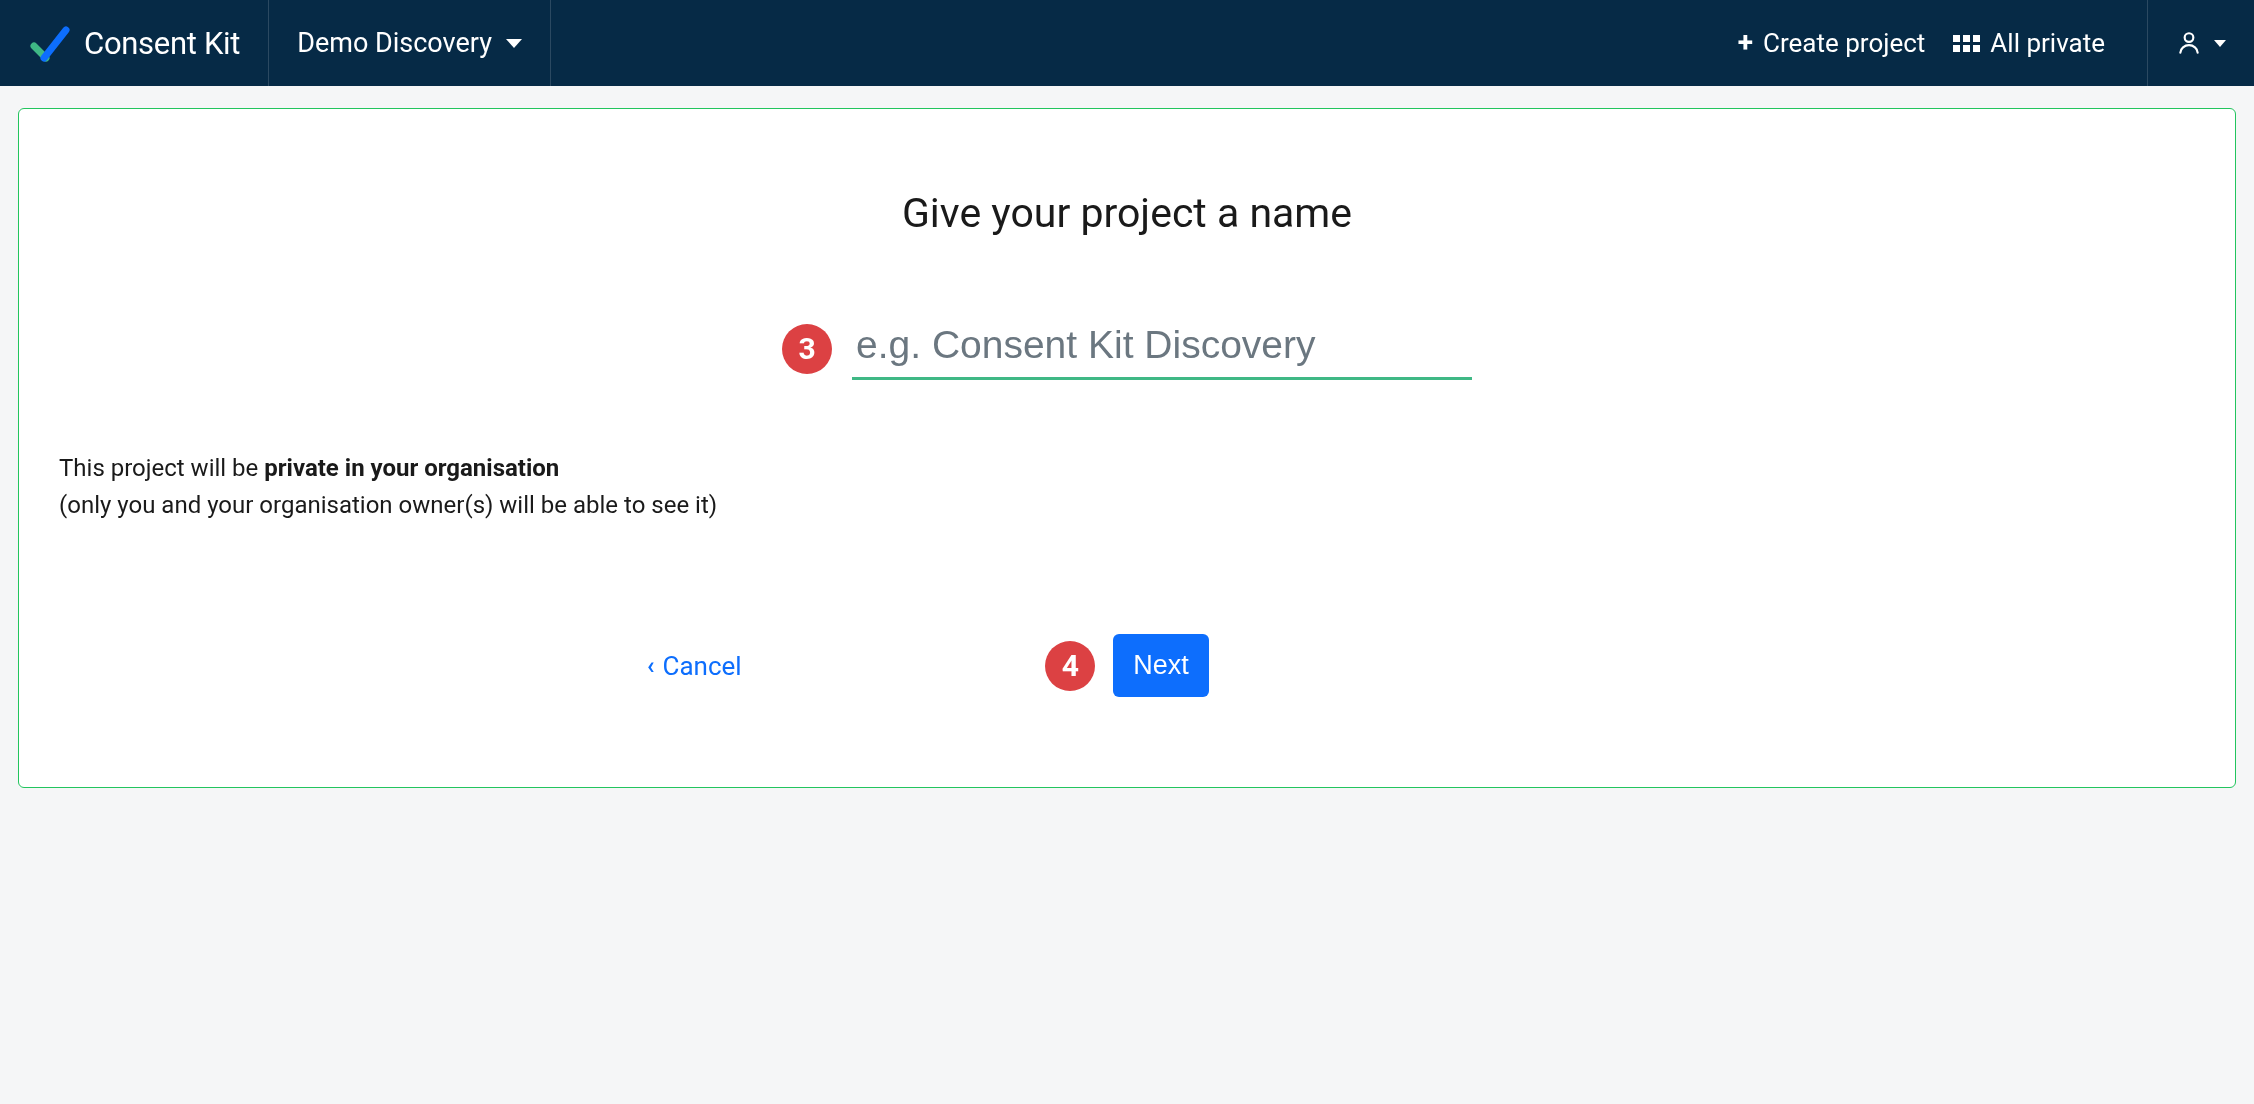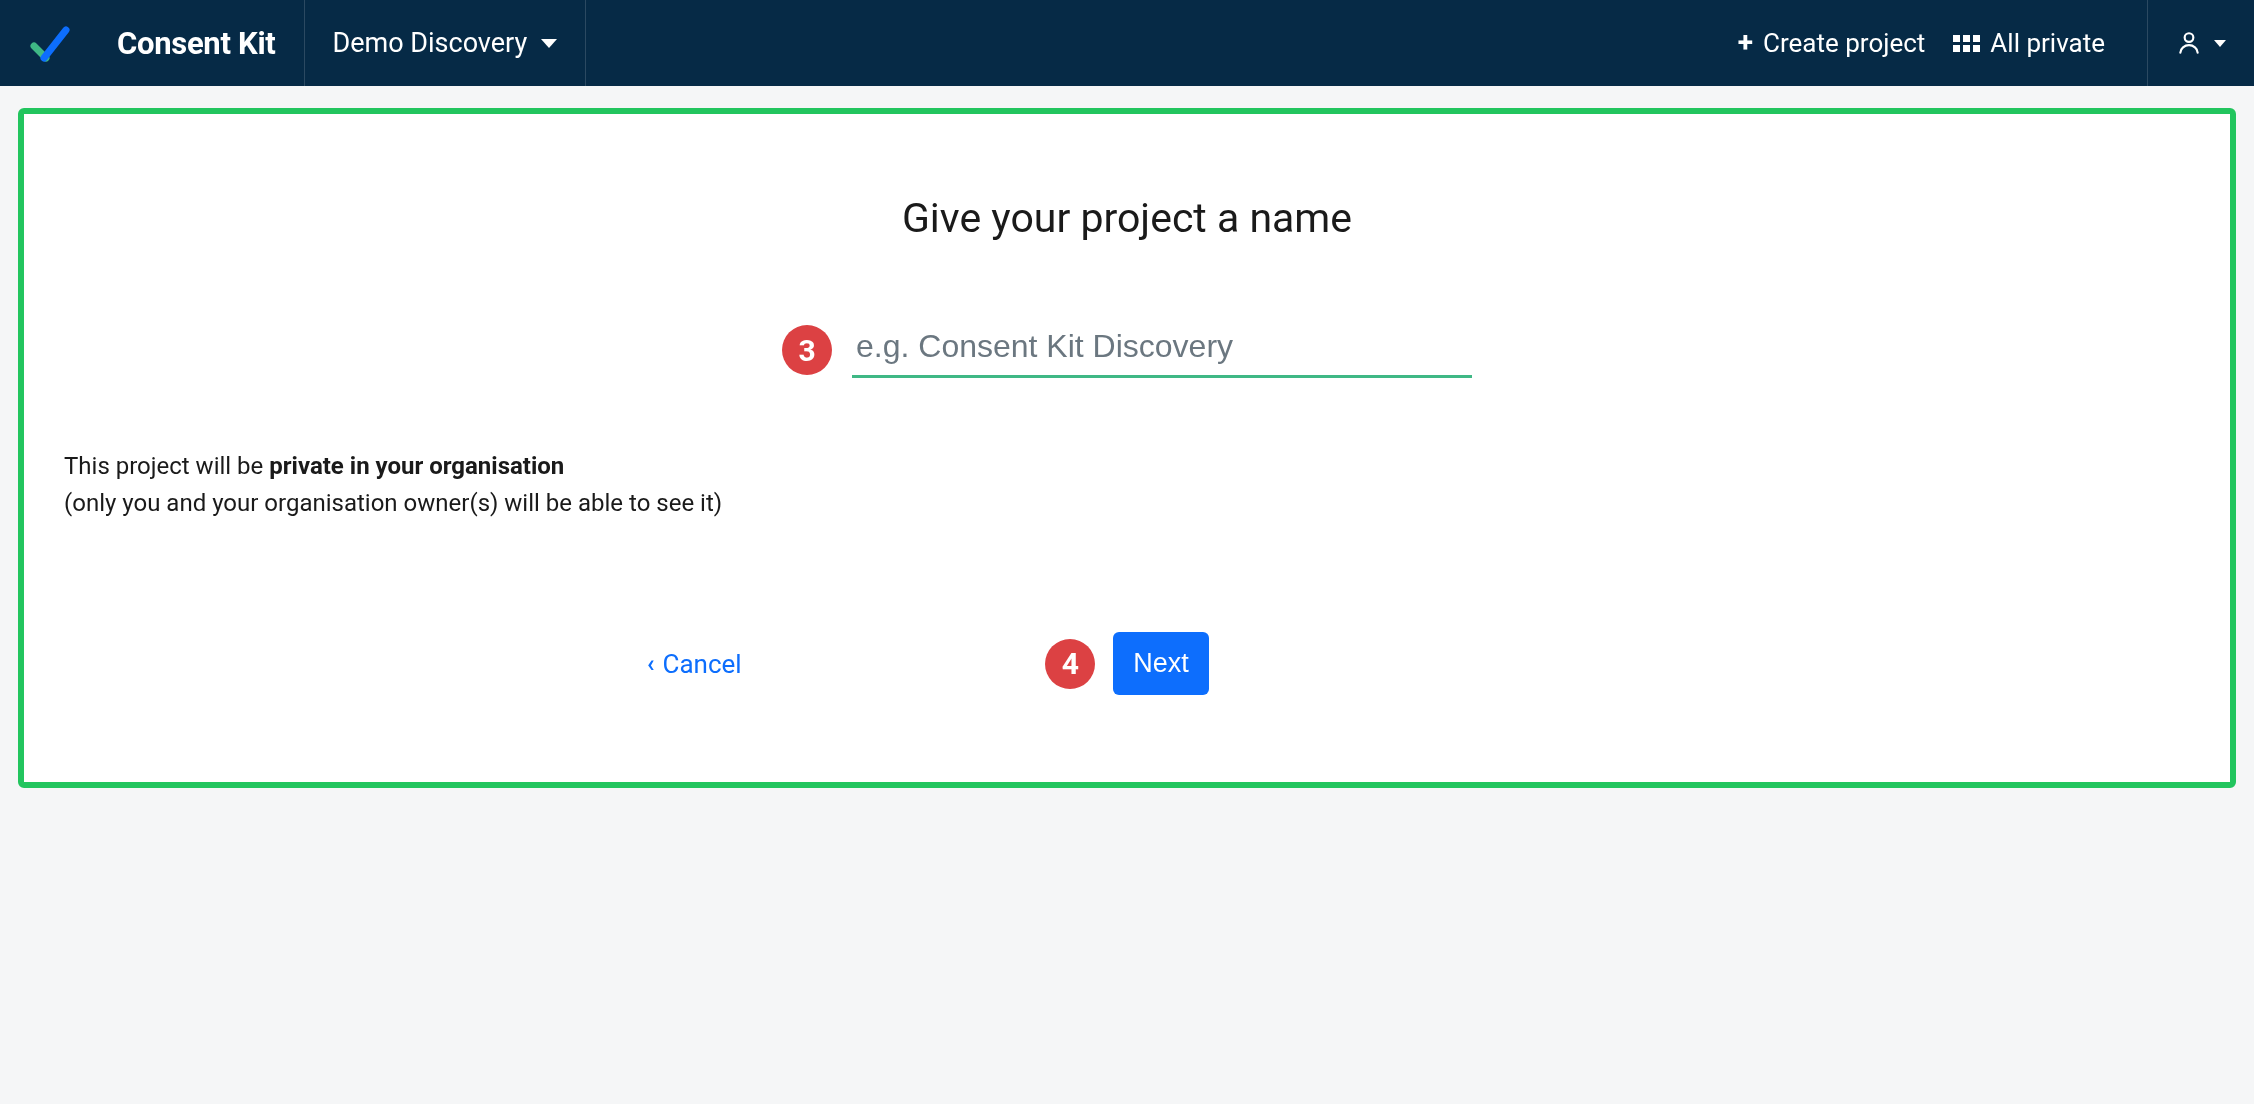--- a/index.html
+++ b/index.html
@@ -33,23 +33,22 @@
       align-items: center;
       gap: 14px;
     }
     .logo-mark svg {
       width: 42px;
       height: 42px;
       display: block;
     }
     .logo-text {
       font-size: 31px;
-      font-weight: 700;
+      font-weight: 400;
       letter-spacing: -0.3px;
-      margin-left: 33px;
     }
     .project-dropdown {
       display: flex;
       align-items: center;
       gap: 14px;
       font-size: 27px;
       font-weight: 400;
       cursor: pointer;
     }
     .caret-down {
@@ -99,21 +98,21 @@
     }
     .caret-down-sm {
       width: 0;
       height: 0;
       border-left: 6px solid transparent;
       border-right: 6px solid transparent;
       border-top: 7px solid #fff;
     }
     .card {
       background: #fff;
-      border: 6px solid #22c55e;
+      border: 1px solid #22c55e;
       border-radius: 6px;
       margin: 22px 18px 0 18px;
       padding: 80px 40px 60px 40px;
       min-height: 680px;
     }
     .page-title {
       text-align: center;
       font-size: 41px;
       font-weight: 400;
       color: #1a1a1a;
@@ -135,21 +134,21 @@
       display: flex;
       align-items: center;
       justify-content: center;
       font-size: 30px;
       font-weight: 700;
       flex-shrink: 0;
     }
     .name-input {
       border: none;
       border-bottom: 3px solid #3fb885;
-      font-size: 32px;
+      font-size: 39px;
       padding: 6px 4px 10px 4px;
       width: 620px;
       outline: none;
       color: #1a1a1a;
       background: transparent;
     }
     .name-input::placeholder {
       color: #6b7780;
     }
     .helper-text {

